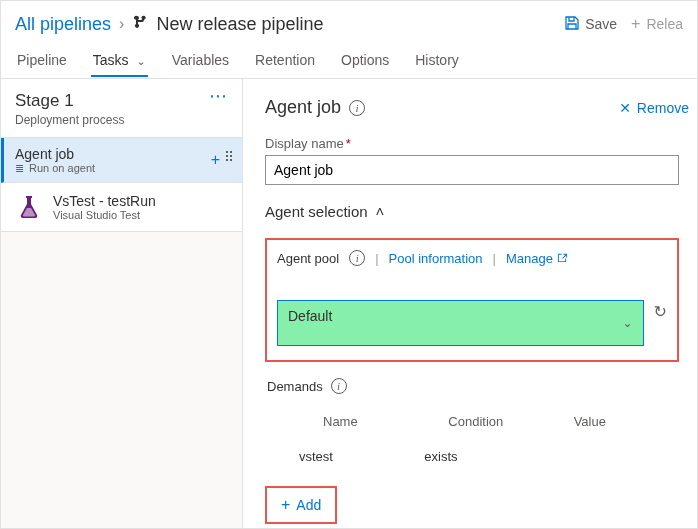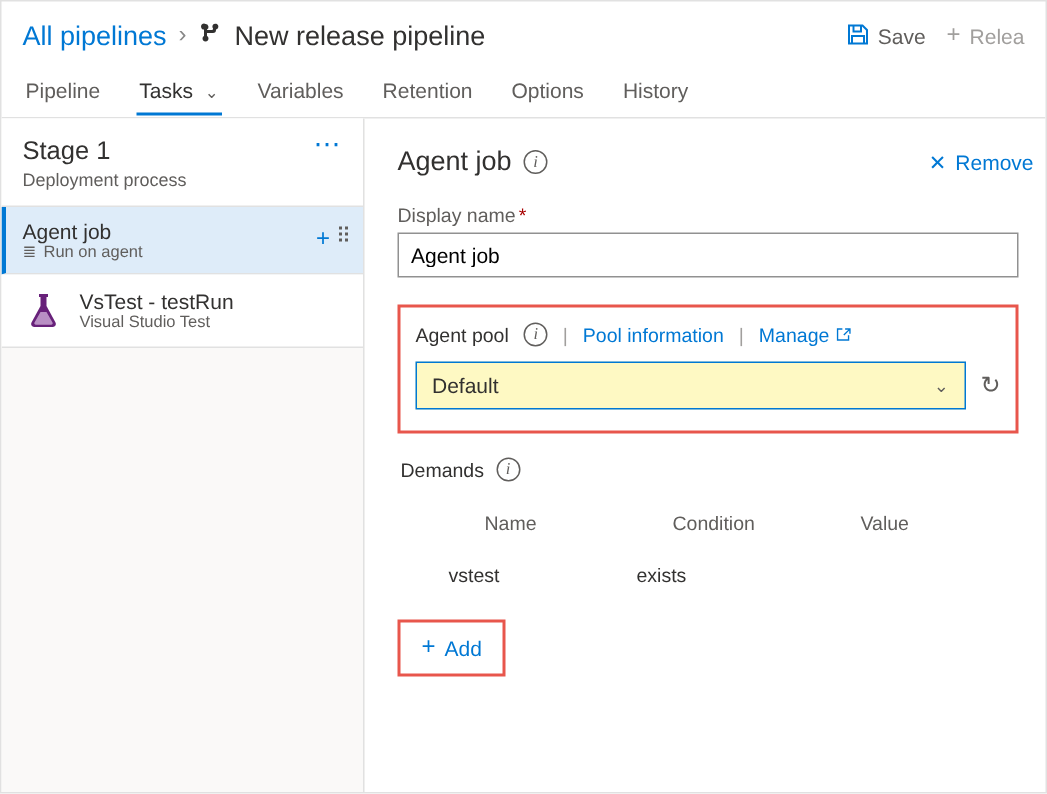--- a/index.html
+++ b/index.html
@@ -116,25 +116,26 @@
   }
   .section-title { font-size: 15px; display: flex; align-items: center; gap: 8px; margin-bottom: 18px; cursor: pointer; }
   .highlight-box { border: 2px solid #e8564c; padding: 10px 10px 14px 10px; position: relative; }
   .pool-line { display: flex; align-items: center; gap: 10px; font-size: 13px; color: #323130; margin-bottom: 10px; flex-wrap: wrap; }
   .sep-pipe { color: #a19f9d; }
   .link { color: #0078d4; cursor: pointer; display: inline-flex; align-items: center; gap: 4px; }
   .select-row { display: flex; align-items: center; gap: 10px; }
   .select {
     flex: 1;
     border: 1px solid #0078d4;
-    padding: 7px 30px 7px 10px;
+    padding: 7px 30px 21px 10px;
     font-size: 14px;
     position: relative;
     cursor: pointer;
-    background: #fef9c3;
+    background: #86efac;
+    margin-top: 24px;
   }
   .select .chev-down { position: absolute; right: 10px; top: 50%; transform: translateY(-50%); font-size: 12px; color: #605e5c; }
   .refresh { color: #605e5c; font-size: 16px; cursor: pointer; }
   .demands-label { margin: 16px 0 10px 2px; display: flex; align-items: center; gap: 8px; font-size: 13px; color: #323130; }
   .demands-table .th-row, .demands-table .td-row {
     display: grid;
     grid-template-columns: 30px 1fr 1fr 1fr;
     font-size: 13px;
     padding: 10px 4px;
   }
@@ -259,20 +260,24 @@
         <span>✕</span>
         <span>Remove</span>
       </span>
     </div>
 
     <label class="field-label">
       <span>Display name</span><span class="req">*</span>
     </label>
     <input class="text-input" value="Agent job" style="">
 
+    <div class="section-title">
+      <span>Agent selection</span>
+      <span>˄</span>
+    </div>
 
     <div class="highlight-box">
       <div class="pool-line">
         <span>Agent pool</span>
         <span class="info-icon">i</span>
         <span class="sep-pipe">|</span>
         <span class="link">Pool information</span>
         <span class="sep-pipe">|</span>
         <span class="link">
           <span>Manage</span>

